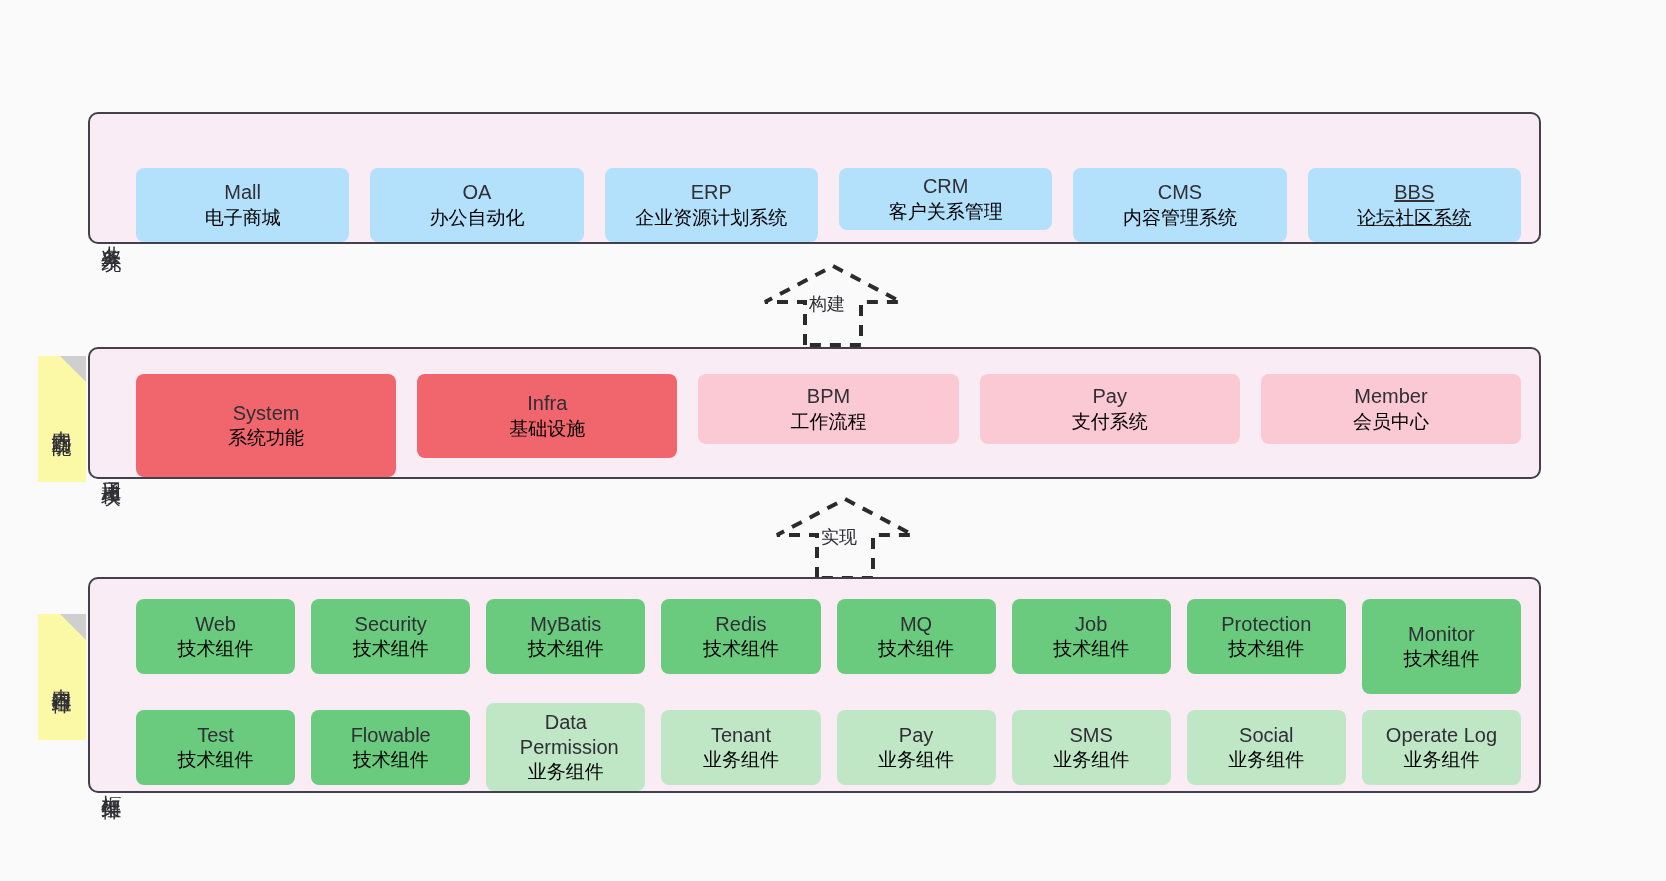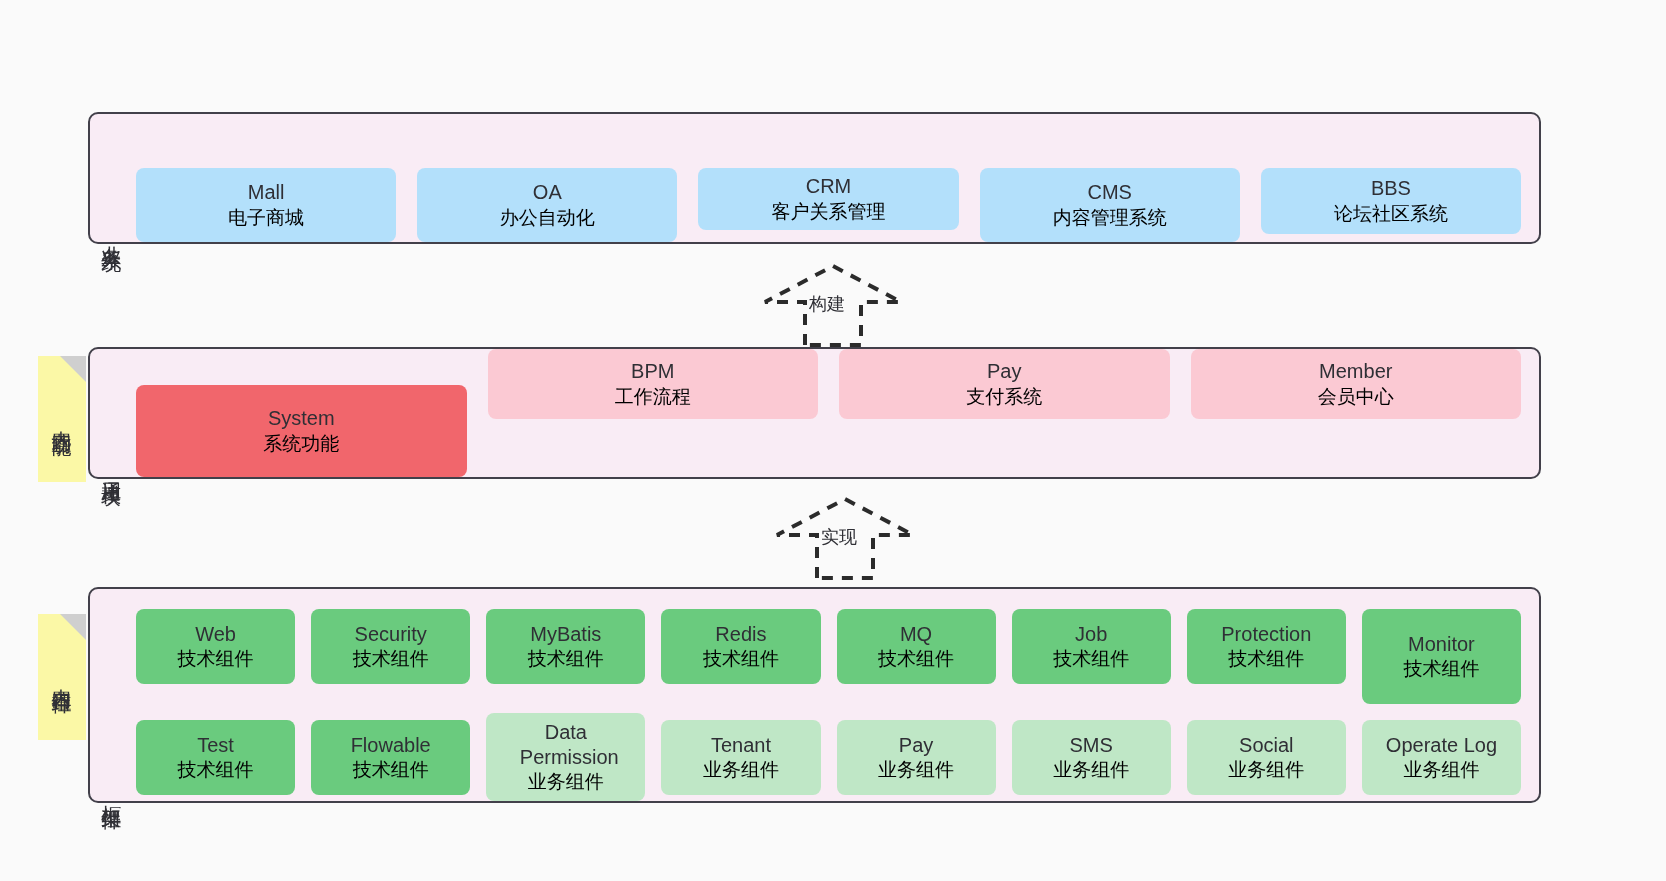--- a/index.html
+++ b/index.html
@@ -141,29 +141,33 @@
       <div class="row">
 
         <div class="card c-blue" style="height:74px;">
           <span class="t-en">Mall</span>
           <span class="t-cn">电子商城</span>
         </div>
         <div class="card c-blue" style="height:74px;">
           <span class="t-en">OA</span>
           <span class="t-cn">办公自动化</span>
         </div>
+        <div class="card c-blue" style="height:74px;">
+          <span class="t-en">ERP</span>
+          <span class="t-cn">企业资源计划系统</span>
+        </div>
         <div class="card c-blue" style="height:62px;">
           <span class="t-en">CRM</span>
           <span class="t-cn">客户关系管理</span>
         </div>
         <div class="card c-blue" style="height:74px;">
           <span class="t-en">CMS</span>
           <span class="t-cn">内容管理系统</span>
         </div>
-        <div class="card c-blue" style="height:66px;">
+        <div class="card c-blue" style="height:74px;text-decoration:underline;">
           <span class="t-en">BBS</span>
           <span class="t-cn">论坛社区系统</span>
         </div>
 
       </div>
     </div>
   </div>
 
   <div class="arrow" style="left:758px; top:262px; width:150px; height:85px;">
     <svg width="150" height="85" viewBox="0 0 150 85">
@@ -175,23 +179,27 @@
   <div class="note" style="left:38px; top:356px; width:48px; height:126px;">
     <span class="fold"></span>
     <span>内置功能</span>
   </div>
 
   <div class="layer" style="left:88px; top:347px; width:1453px; height:132px;">
     <div class="layer-title">通用模块</div>
     <div class="layer-body">
       <div class="row">
 
-        <div class="card c-red" style="height:92px;margin-top:36px;">
+        <div class="card c-red" style="height:103px;">
           <span class="t-en">System</span>
           <span class="t-cn">系统功能</span>
+        </div>
+        <div class="card c-red" style="height:84px;">
+          <span class="t-en">Infra</span>
+          <span class="t-cn">基础设施</span>
         </div>
         <div class="card c-pink" style="height:70px;">
           <span class="t-en">BPM</span>
           <span class="t-cn">工作流程</span>
         </div>
         <div class="card c-pink" style="height:70px;">
           <span class="t-en">Pay</span>
           <span class="t-cn">支付系统</span>
         </div>
         <div class="card c-pink" style="height:70px;">
@@ -208,21 +216,21 @@
       <path d="M 47 83 L 47 40 L 7 40 L 75 4 L 143 40 L 103 40 L 103 83 Z" fill="none" stroke="#2b2b2b" stroke-width="4" stroke-dasharray="11 9" stroke-linejoin="miter"></path>
     </svg>
     <span class="lbl" style="left:51px; top:30px;">实现</span>
   </div>
 
   <div class="note" style="left:38px; top:614px; width:48px; height:126px;">
     <span class="fold"></span>
     <span>内置组件</span>
   </div>
 
-  <div class="layer" style="left:88px; top:577px; width:1453px; height:216px;margin-top:10px;">
+  <div class="layer" style="left:88px; top:577px; width:1453px; height:216px;">
     <div class="layer-title">框架组件</div>
     <div class="layer-body" style="gap:16px;">
 
       <div class="row" style="gap:16px;">
         <div class="card c-green" style="height:75px;">
           <span class="t-en">Web</span>
           <span class="t-cn">技术组件</span>
         </div>
         <div class="card c-green" style="height:75px;">
           <span class="t-en">Security</span>

